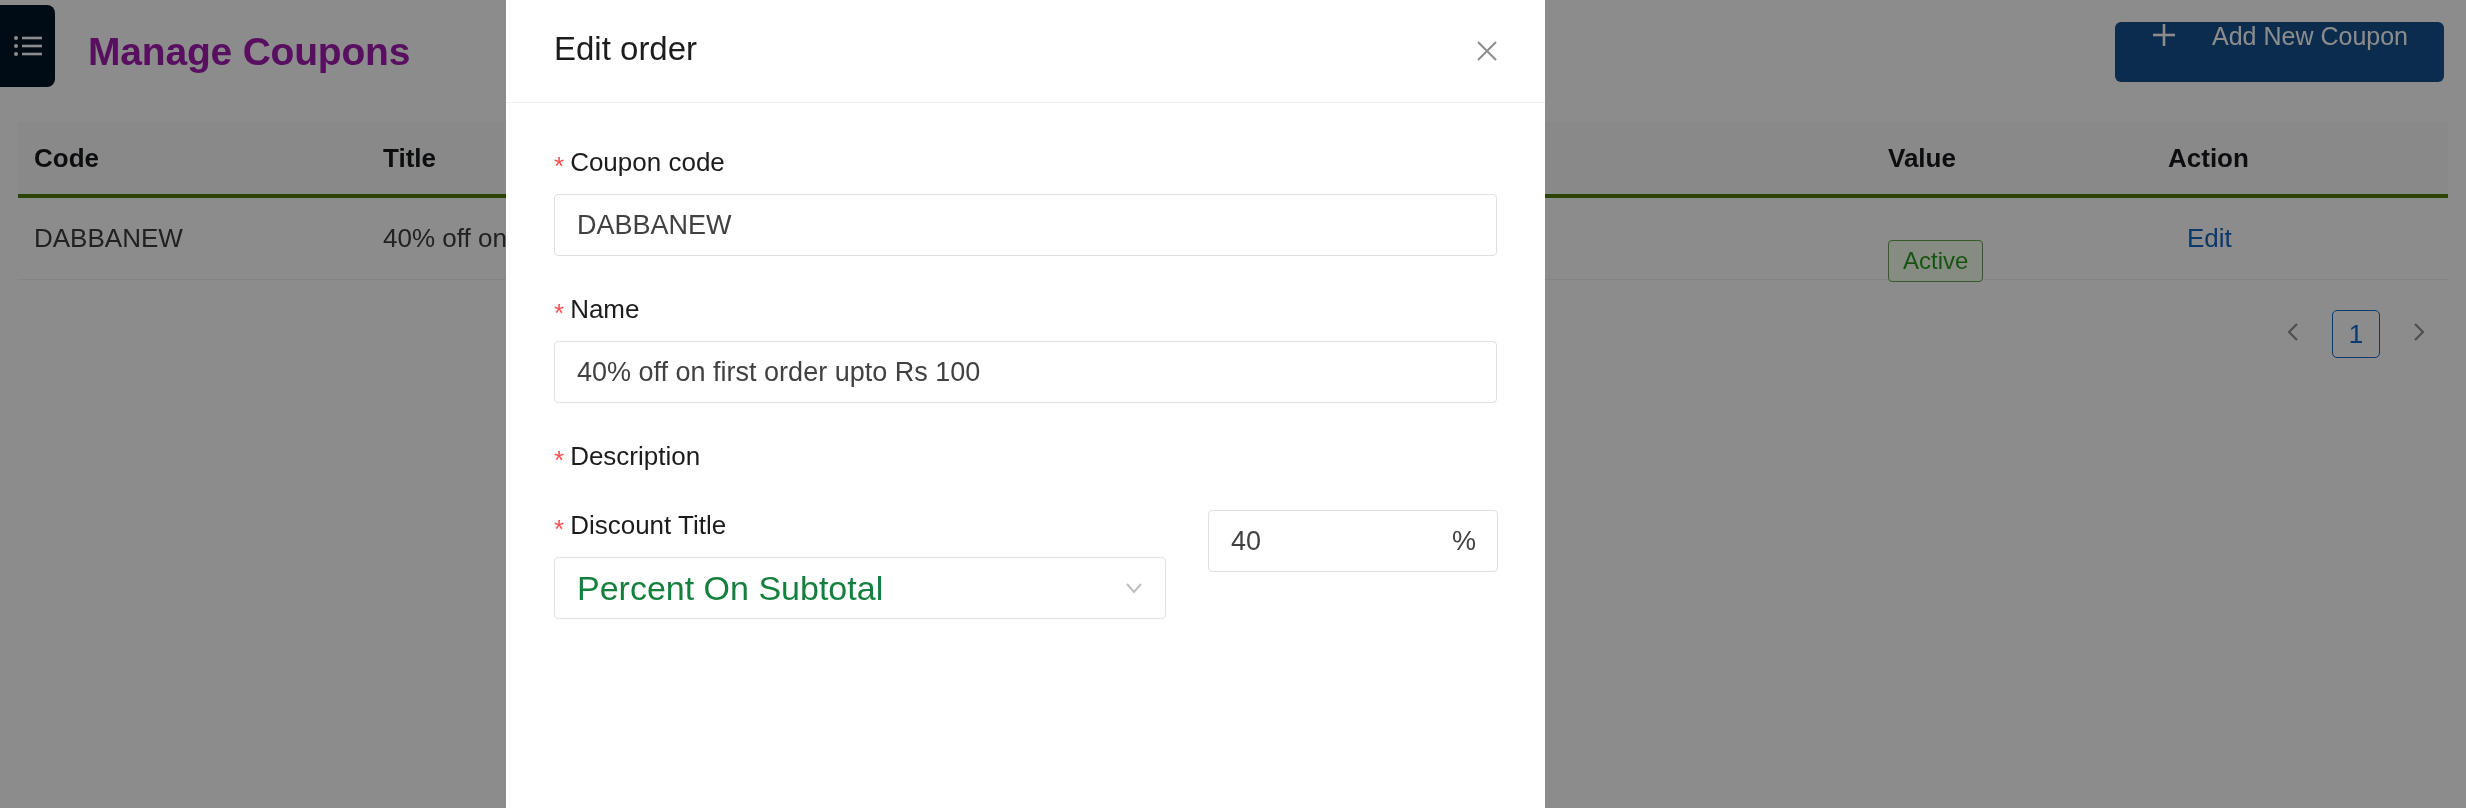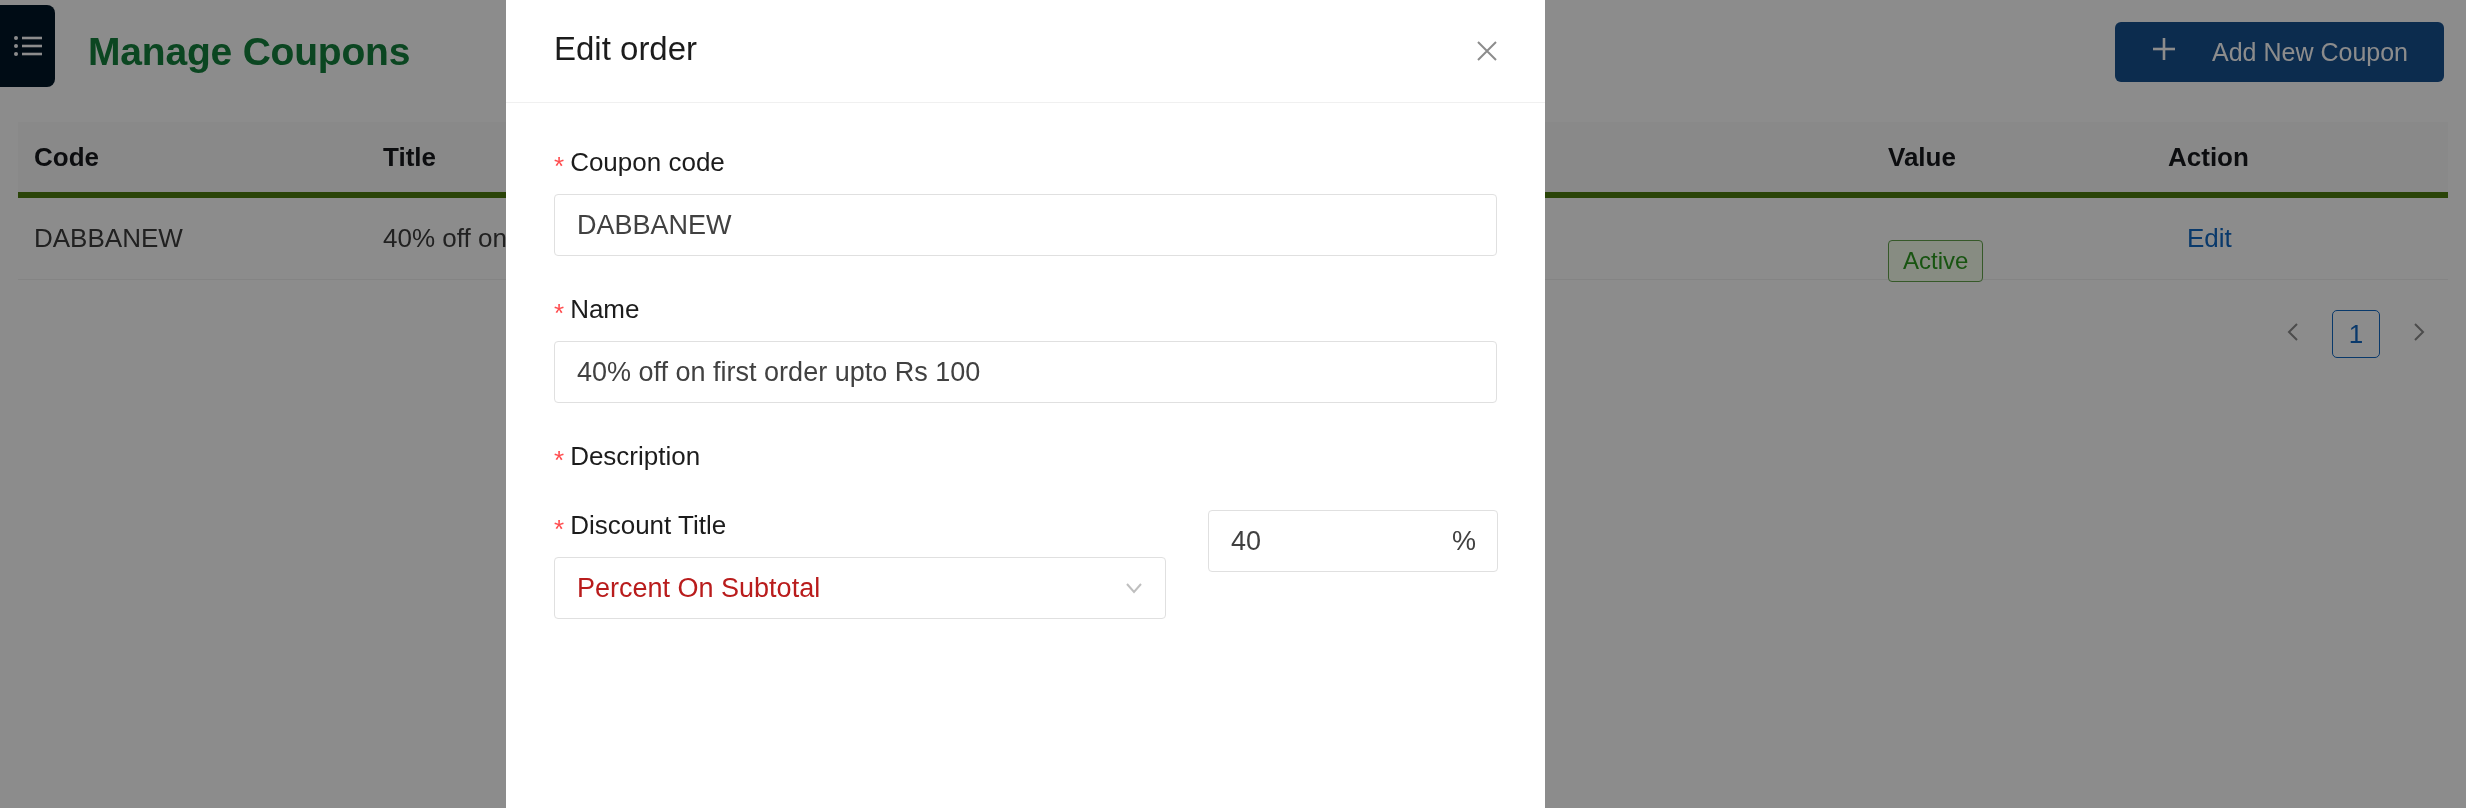--- a/index.html
+++ b/index.html
@@ -40,58 +40,58 @@
     justify-content: center;
   }
   .menu-button svg { display: block; }
 
   .page-title {
     position: absolute;
     left: 88px;
     top: 30px;
     font-size: 39px;
     font-weight: 700;
-    color: #15803d;
+    color: #a21caf;
     letter-spacing: -0.2px;
     white-space: nowrap;
   }
 
   .add-button {
     position: absolute;
     right: 22px;
     top: 22px;
     height: 60px;
     padding: 0 36px;
     background: #17508f;
     border: none;
     border-radius: 6px;
     color: #ffffff;
     font-size: 25px;
     font-family: "Liberation Sans", sans-serif;
     display: flex;
-    align-items: center;
+    align-items: flex-start;
     gap: 35px;
     cursor: pointer;
     white-space: nowrap;
   }
   .plus-icon { display: block; }
 
   
   .table {
     position: absolute;
     left: 18px;
     top: 122px;
     width: 2430px;
   }
   .table-head {
     display: flex;
     align-items: center;
     height: 76px;
     background: #fafafa;
-    border-bottom: 6px solid #4d7c0f;
+    border-bottom: 4px solid #4d7c0f;
   }
   .table-head .th {
     font-size: 26px;
     font-weight: 700;
     color: #16181d;
     white-space: nowrap;
   }
   .table-row {
     display: flex;
     align-items: center;
@@ -243,22 +243,22 @@
     height: 62px;
     border: 1px solid #e0e0e0;
     border-radius: 4px;
     background: #ffffff;
     display: flex;
     align-items: center;
     padding: 0 22px;
     cursor: pointer;
   }
   .select-value {
-    font-size: 27px;
-    color: #b91c1c;
+    font-size: 34px;
+    color: #15803d;
     white-space: nowrap;
   }
   .select-chevron {
     position: absolute;
     right: 20px;
     top: 50%;
     transform: translateY(-50%);
     color: #bfbfbf;
     display: flex;
   }

